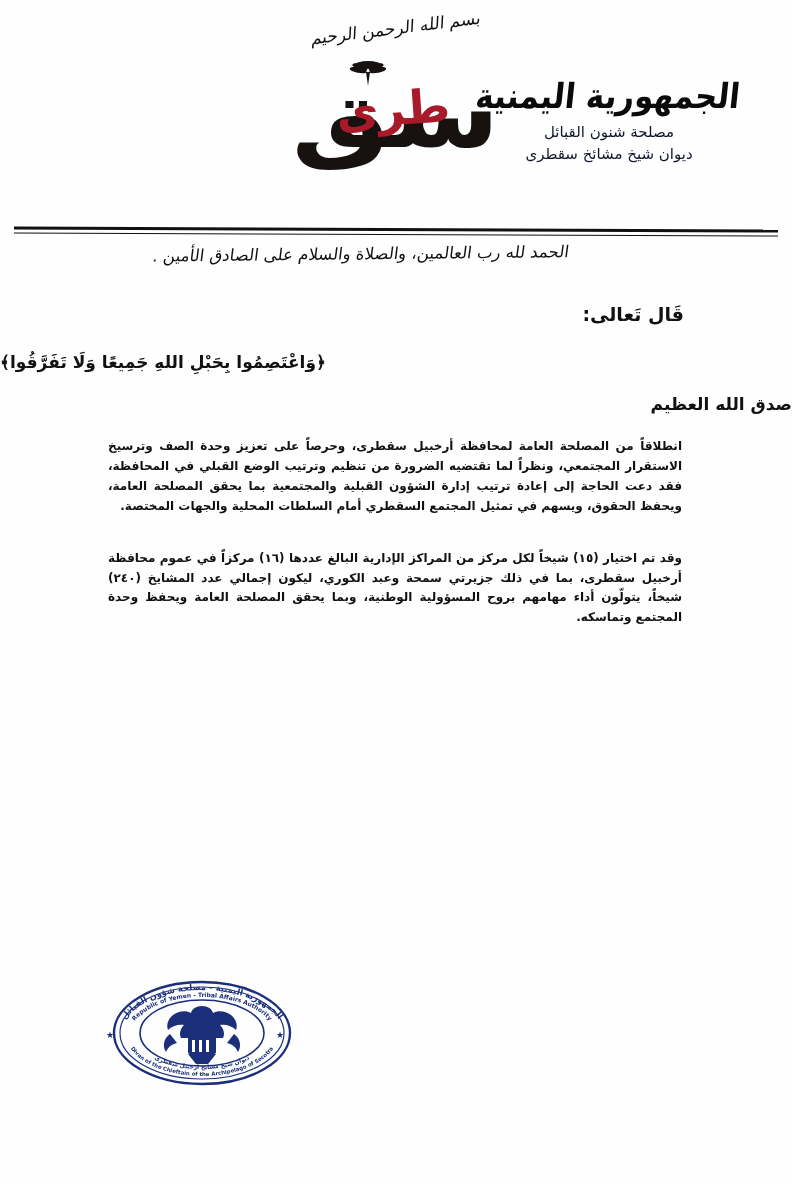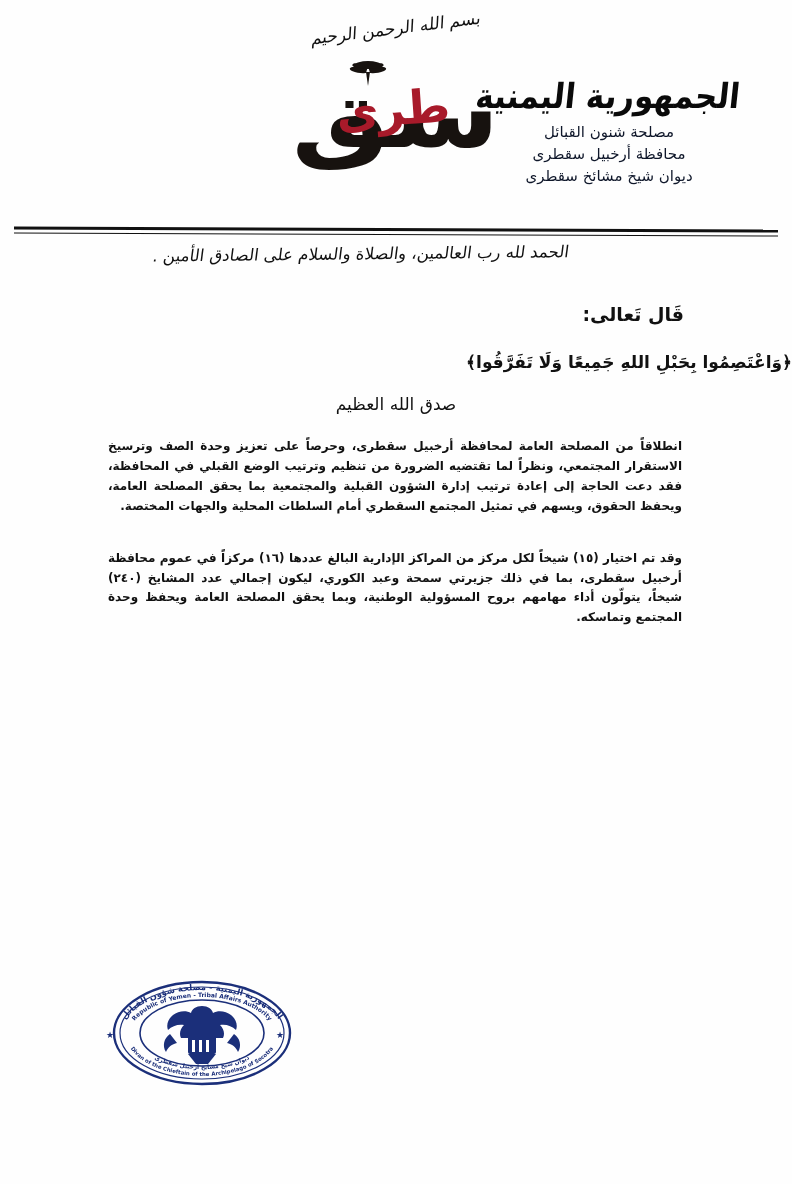--- a/index.html
+++ b/index.html
@@ -164,34 +164,33 @@
     position:absolute;
     top:303px; right:108px;
     font-family:"DejaVu Sans", sans-serif;
     font-size:19px;
     font-weight:bold;
     color:#111;
   }
   .verse {
     position:absolute;
     top:352px; left:0; right:0;
-    text-align:right;
+    text-align:left;
     font-family:"DejaVu Sans", sans-serif;
     font-size:17px;
     font-weight:bold;
     color:#111;
     letter-spacing:0.2px;
   }
   .sadaq {
     position:absolute;
     top:394px; left:0; right:0;
-    text-align:center;
     font-family:"DejaVu Sans", sans-serif;
     font-size:17px;
-    font-weight:normal;
+    font-weight:bold;
     color:#111;
   }
 
   
   .body-text {
     position:absolute;
     top:437px;
     left:108px;
     width:574px;
     direction:rtl;
@@ -240,21 +239,20 @@
           <ellipse cx="26" cy="5" rx="13" ry="4" fill="#17120f"></ellipse>
         </svg>
         <div class="logo-main">سق</div>
         <div class="logo-red">طرى</div>
       </div>
     </div>
 
     <div class="hdr-ar">
       <div class="country-ar">الجمهورية اليمنية</div>
       <div class="line">مصلحة شنون القبائل</div>
-      <div class="line">محافظة أرخبيل سقطرى</div>
       <div class="line">ديوان شيخ مشائخ سقطرى</div>
     </div>
   </div>
 
   <div class="rule">
     <div class="r1"></div>
     <div class="r2"></div>
   </div>
 
   <div class="praise">الحمد لله رب العالمين، والصلاة والسلام على الصادق الأمين .</div>

